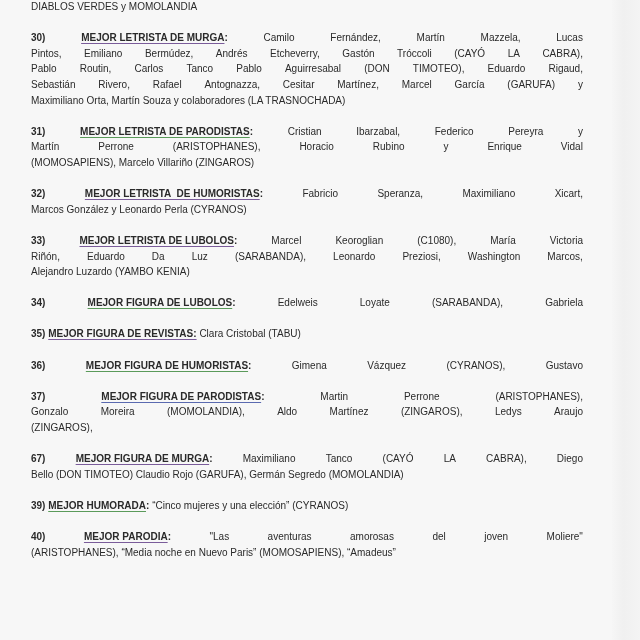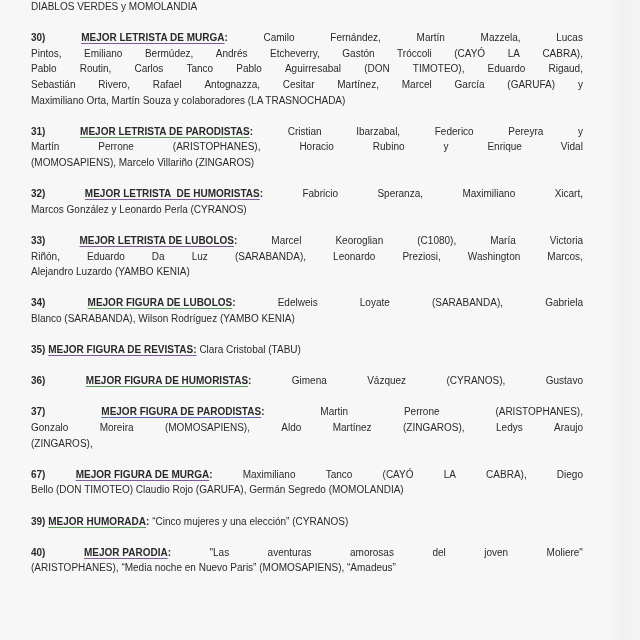--- a/index.html
+++ b/index.html
@@ -140,21 +140,20 @@
       </div>
       <div class="block entry">
         <div class="jl">
           <span><span class="num">34)</span></span>
           <span><span class="title" style="text-decoration-color: rgb(90, 154, 90);">MEJOR FIGURA DE LUBOLOS</span><span class="colon">:</span></span>
           <span>Edelweis</span>
           <span>Loyate</span>
           <span>(SARABANDA),</span>
           <span>Gabriela</span>
         </div>
-        <div class="line">Blanco (SARABANDA), Wilson Rodríguez (YAMBO KENIA)</div>
       </div>
       <div class="block entry">
         <div class="line"><span class="num">35)</span> <span class="title" style="text-decoration-color: rgb(122, 92, 154);">MEJOR FIGURA DE REVISTAS:</span><span class="colon"></span> <span>Clara Cristobal (TABU)</span></div>
       </div>
       <div class="block entry">
         <div class="jl">
           <span><span class="num">36)</span></span>
           <span><span class="title" style="text-decoration-color: rgb(90, 154, 90);">MEJOR FIGURA DE HUMORISTAS</span><span class="colon">:</span></span>
           <span>Gimena</span>
           <span>Vázquez</span>
@@ -166,21 +165,21 @@
         <div class="jl">
           <span><span class="num">37)</span></span>
           <span><span class="title" style="text-decoration-color: rgb(90, 106, 176);">MEJOR FIGURA DE PARODISTAS</span><span class="colon">:</span></span>
           <span>Martin</span>
           <span>Perrone</span>
           <span>(ARISTOPHANES),</span>
         </div>
         <div class="jl">
           <span>Gonzalo</span>
           <span>Moreira</span>
-          <span>(MOMOSAPIENS),</span>
+          <span>(MOMOLANDIA),</span>
           <span>Aldo</span>
           <span>Martínez</span>
           <span>(ZINGAROS),</span>
           <span>Ledys</span>
           <span>Araujo</span>
         </div>
         <div class="line">(ZINGAROS),</div>
       </div>
       <div class="block entry">
         <div class="jl">

